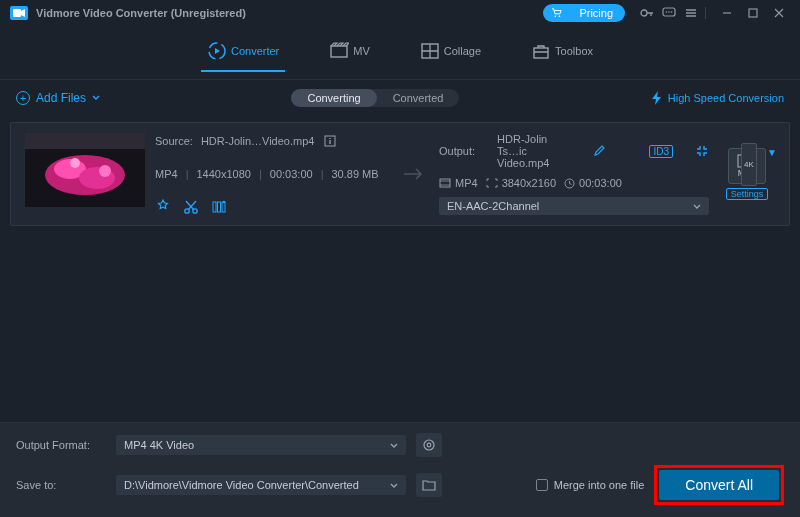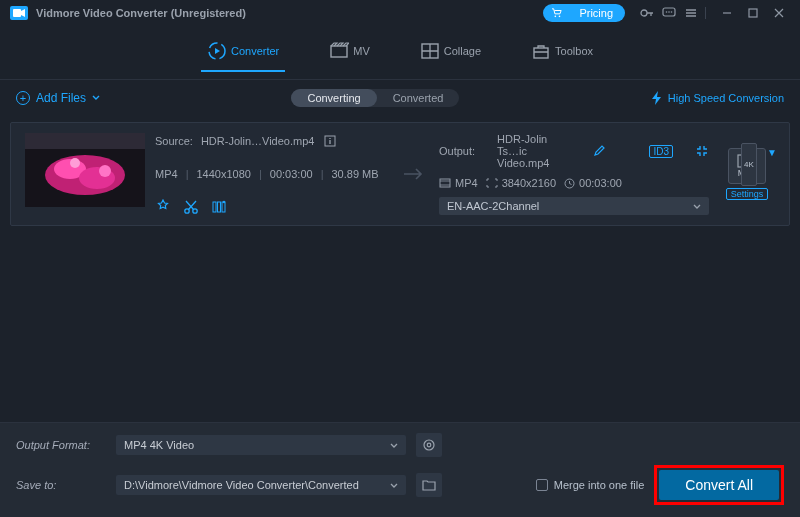--- a/index.html
+++ b/index.html
@@ -52,21 +52,21 @@
   .dropdown { flex:1; background:#333c49; padding:3px 8px; display:flex; align-items:center; justify-content:space-between; font-size:11px; color:#c1c8d2; cursor:pointer; border-radius:2px; }
   .fmtcol { width:56px; display:flex; flex-direction:column; align-items:center; justify-content:center; gap:4px; position:relative; }
   .fmt-box { width:38px; height:36px; border:1px solid #4a5362; border-radius:3px; background:#2d3541; display:flex; flex-direction:column; align-items:center; justify-content:center; position:relative; }
   .fmt-4k { position:absolute; top:-6px; left:12px; background:#2d3541; border:1px solid #4a5362; font-size:8px; padding:16px 2px; border-radius:2px; color:#b7c0cc; }
   .fmt-ext { font-size:9px; color:#b7c0cc; }
   .settings-tag { font-size:9px; border:1px solid #1ea7ff; color:#1ea7ff; padding:0 4px; border-radius:2px; cursor:pointer; }
   .fmt-caret { position:absolute; right:-2px; top:14px; color:#1ea7ff; font-size:10px; cursor:pointer; }
 
   .bottombar { position:absolute; left:0; right:0; bottom:0; padding: 10px 16px 12px; background:#242b35; border-top:1px solid #2b323e; display:flex; flex-direction:column; gap:8px; }
   .brow { display:flex; align-items:center; gap:10px; }
-  .blabel { width:90px; font-size:11px; color:#a6adba;font-style:italic; }
+  .blabel { width:90px; font-size:11px; color:#a6adba; }
   .bselect { width:290px; background:#2e3744; padding:4px 8px; display:flex; align-items:center; justify-content:space-between; font-size:11px; border-radius:2px; cursor:pointer; }
   .sqbtn { width:26px; height:24px; background:#2e3744; border-radius:2px; display:flex; align-items:center; justify-content:center; color:#9aa2ad; cursor:pointer; }
   .merge { display:flex; align-items:center; gap:6px; font-size:11px; color:#b7c0cc; cursor:pointer; }
   .merge .chk { width:12px; height:12px; border:1.5px solid #7b8493; border-radius:2px; }
   .convert-btn { background:#0369a1; color:#fff; padding: 7px 26px; font-size:14px; border-radius:2px; cursor:pointer; }
   .convert-wrap { border:3px solid #ff0000; padding:2px; }
   svg { display:block; }
 </style>
 </head>
 <body>

